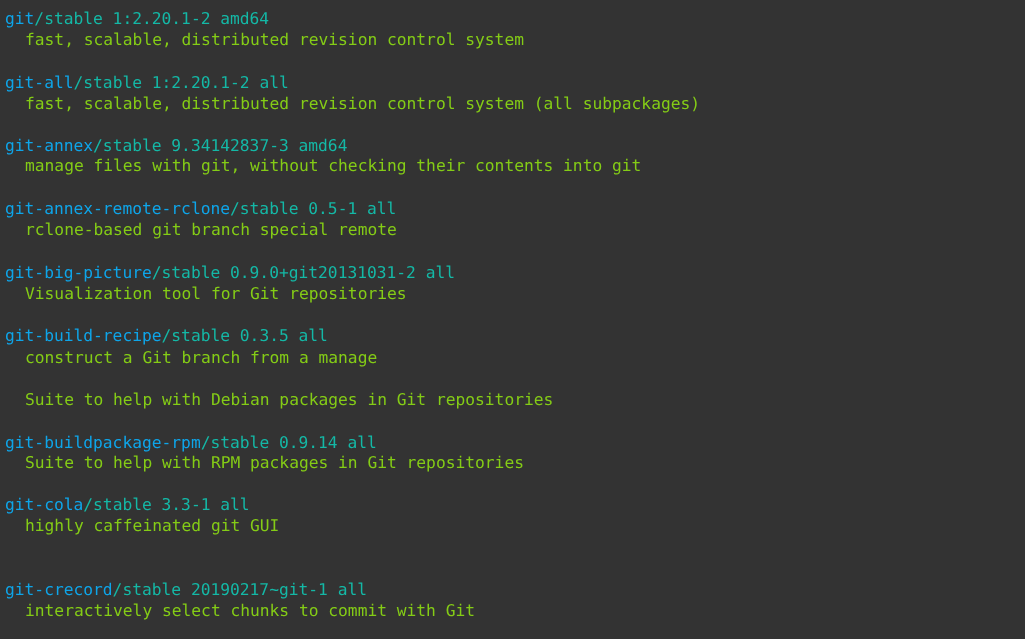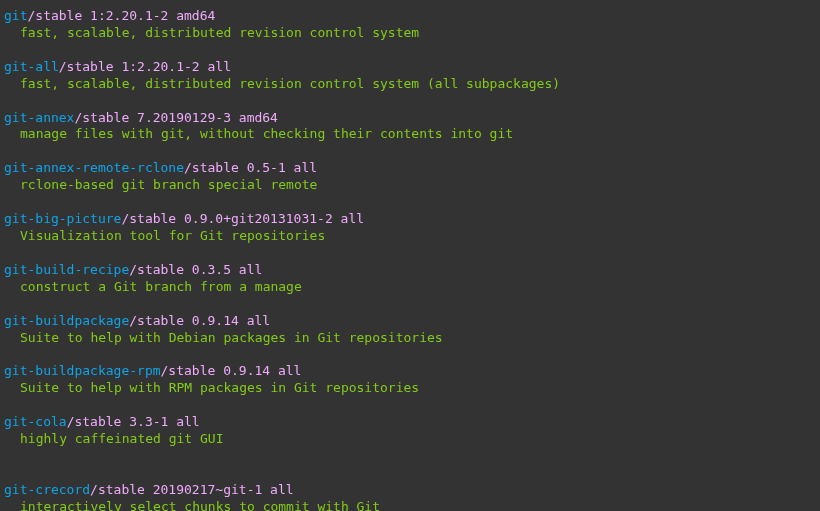--- a/index.html
+++ b/index.html
@@ -25,21 +25,21 @@
       margin-bottom: 17px;
     }
     .package-entry:last-child {
       margin-bottom: 0;
       margin-top: 34px;
     }
     .package-name {
       color: #0ea5e9;
     }
     .package-meta {
-      color: #f0abfc;
+      color: #14b8a6;
     }
     .package-desc {
       color: #84cc16;
       padding-left: 16px;
     }
     .header-line {
       display: block;
     }
   </style>
 </head>
@@ -48,37 +48,36 @@
 <div class="terminal">
   <div class="package-entry">
     <span class="header-line"><span class="package-name">git</span><span class="package-meta">/stable 1:2.20.1-2 amd64</span></span>
     <span class="package-desc">fast, scalable, distributed revision control system</span>
   </div>
   <div class="package-entry">
     <span class="header-line"><span class="package-name">git-all</span><span class="package-meta">/stable 1:2.20.1-2 all</span></span>
     <span class="package-desc">fast, scalable, distributed revision control system (all subpackages)</span>
   </div>
   <div class="package-entry">
-    <span class="header-line"><span class="package-name">git-annex</span><span class="package-meta">/stable 7.20190129-3 amd64</span></span>
+    <span class="header-line"><span class="package-name">git-annex</span><span class="package-meta">/stable 9.34142837-3 amd64</span></span>
     <span class="package-desc">manage files with git, without checking their contents into git</span>
   </div>
   <div class="package-entry">
     <span class="header-line"><span class="package-name">git-annex-remote-rclone</span><span class="package-meta">/stable 0.5-1 all</span></span>
     <span class="package-desc">rclone-based git branch special remote</span>
   </div>
   <div class="package-entry">
     <span class="header-line"><span class="package-name">git-big-picture</span><span class="package-meta">/stable 0.9.0+git20131031-2 all</span></span>
     <span class="package-desc">Visualization tool for Git repositories</span>
   </div>
   <div class="package-entry">
     <span class="header-line"><span class="package-name">git-build-recipe</span><span class="package-meta">/stable 0.3.5 all</span></span>
     <span class="package-desc">construct a Git branch from a manage</span>
   </div>
   <div class="package-entry">
-    <span class="header-line"><span class="package-name">git-buildpackage</span><span class="package-meta">/stable 0.9.14 all</span></span>
     <span class="package-desc">Suite to help with Debian packages in Git repositories</span>
   </div>
   <div class="package-entry">
     <span class="header-line"><span class="package-name">git-buildpackage-rpm</span><span class="package-meta">/stable 0.9.14 all</span></span>
     <span class="package-desc">Suite to help with RPM packages in Git repositories</span>
   </div>
   <div class="package-entry">
     <span class="header-line"><span class="package-name">git-cola</span><span class="package-meta">/stable 3.3-1 all</span></span>
     <span class="package-desc">highly caffeinated git GUI</span>
   </div>

